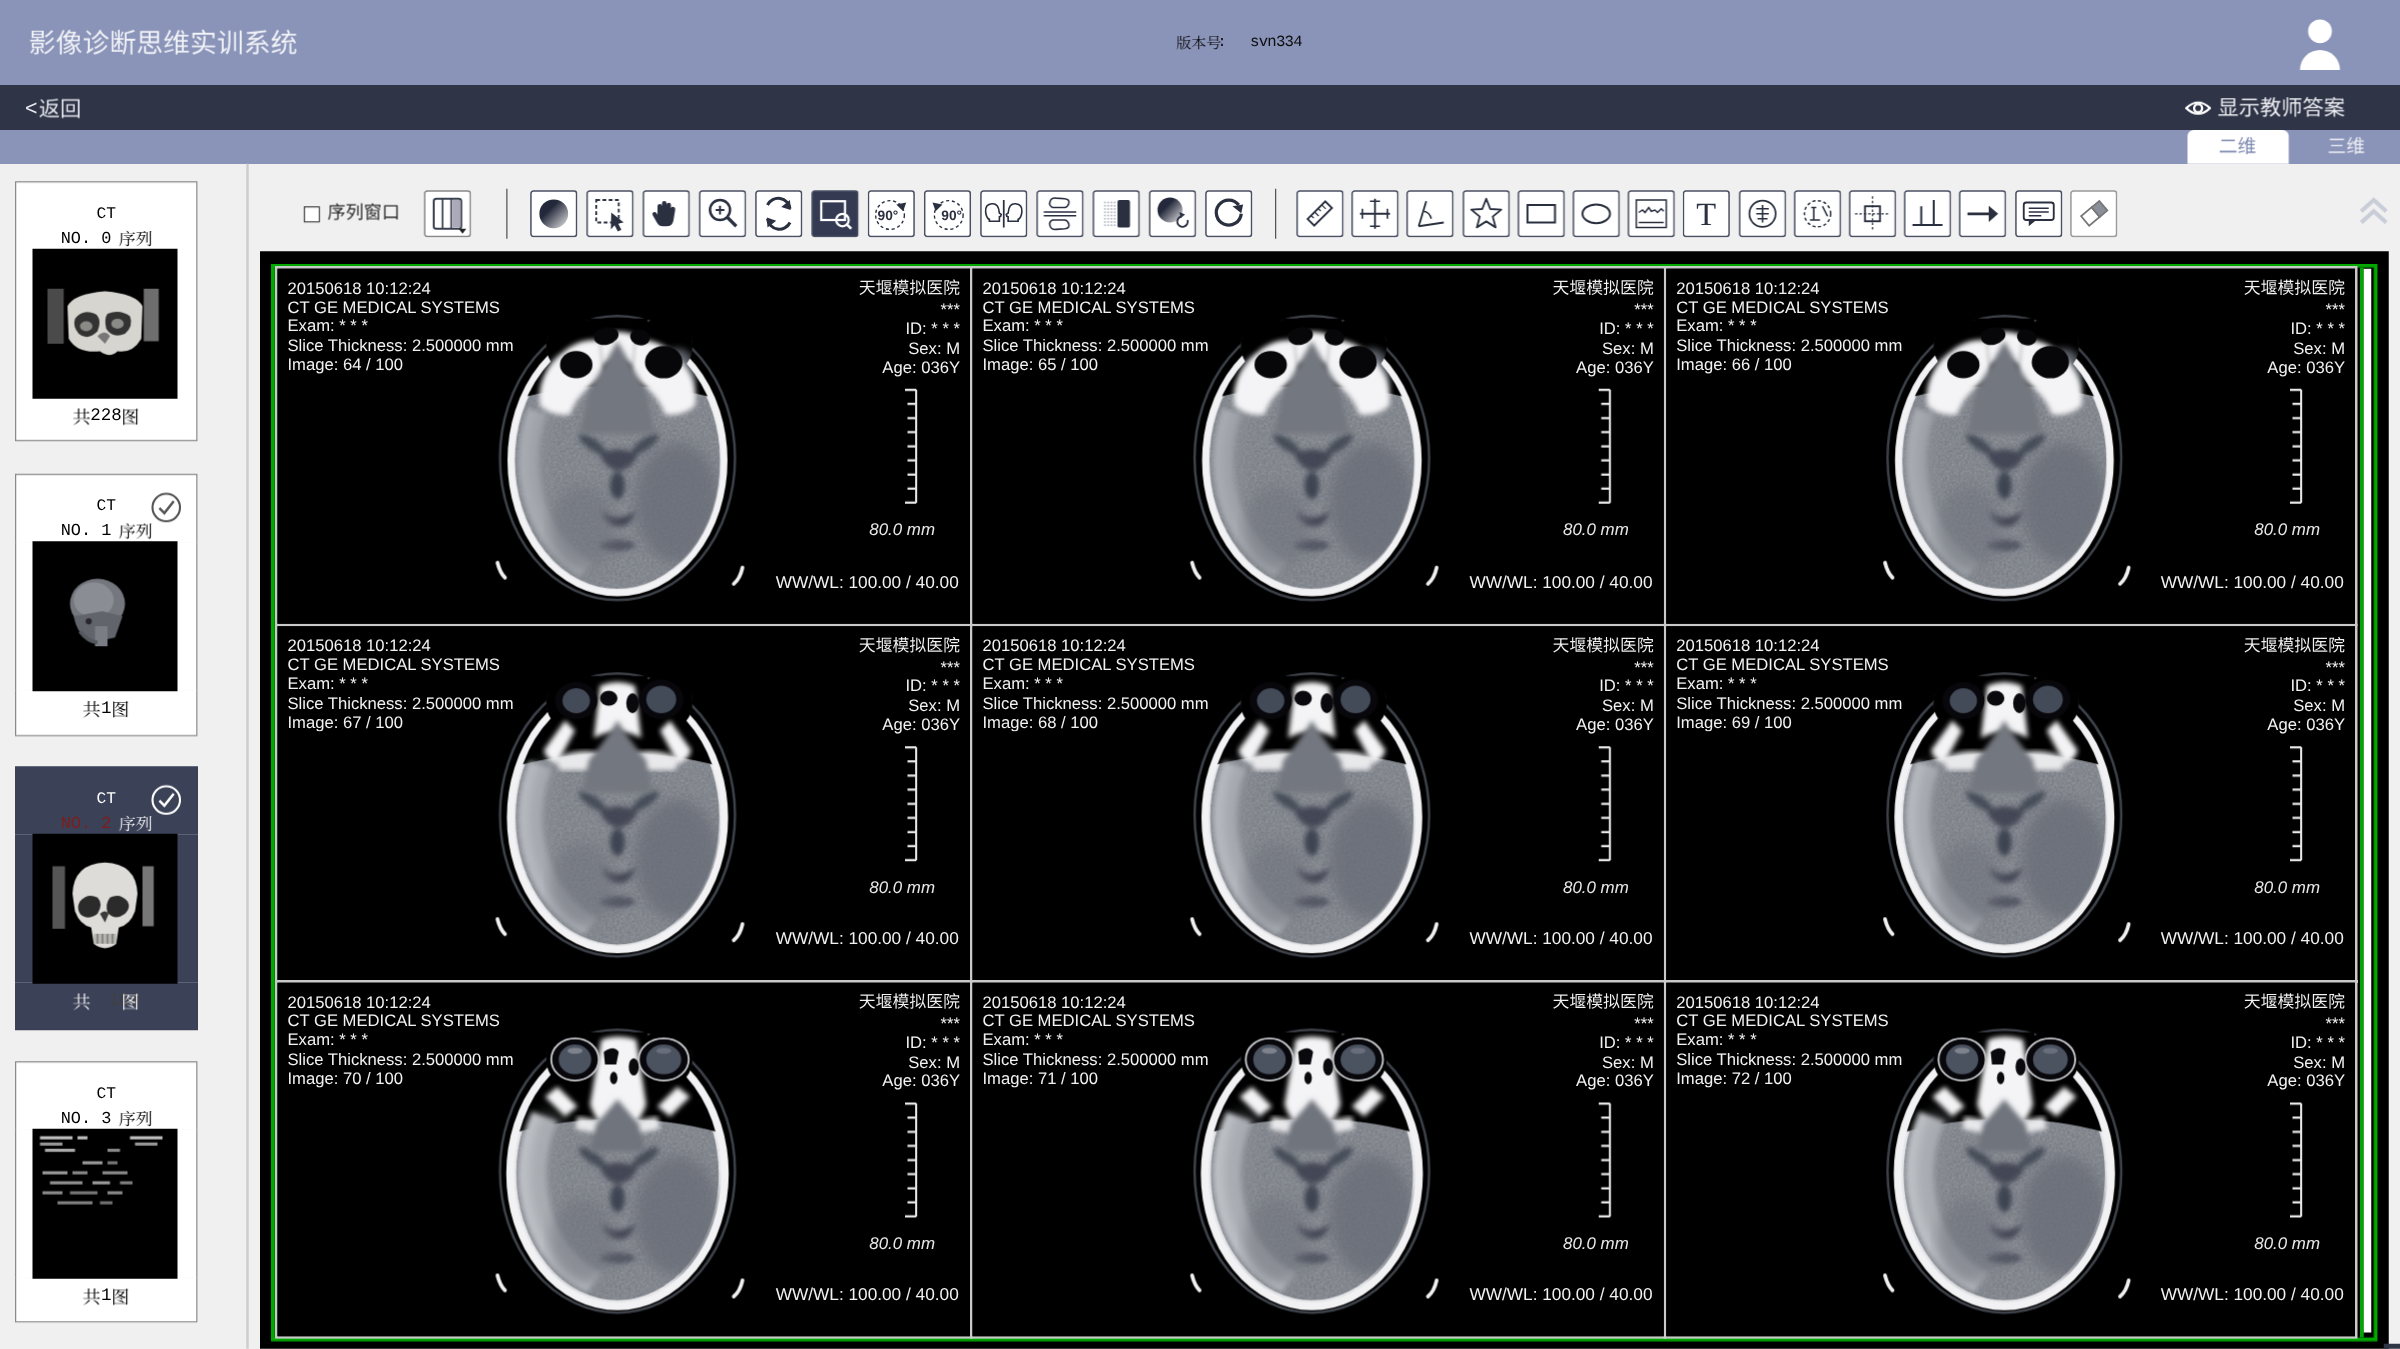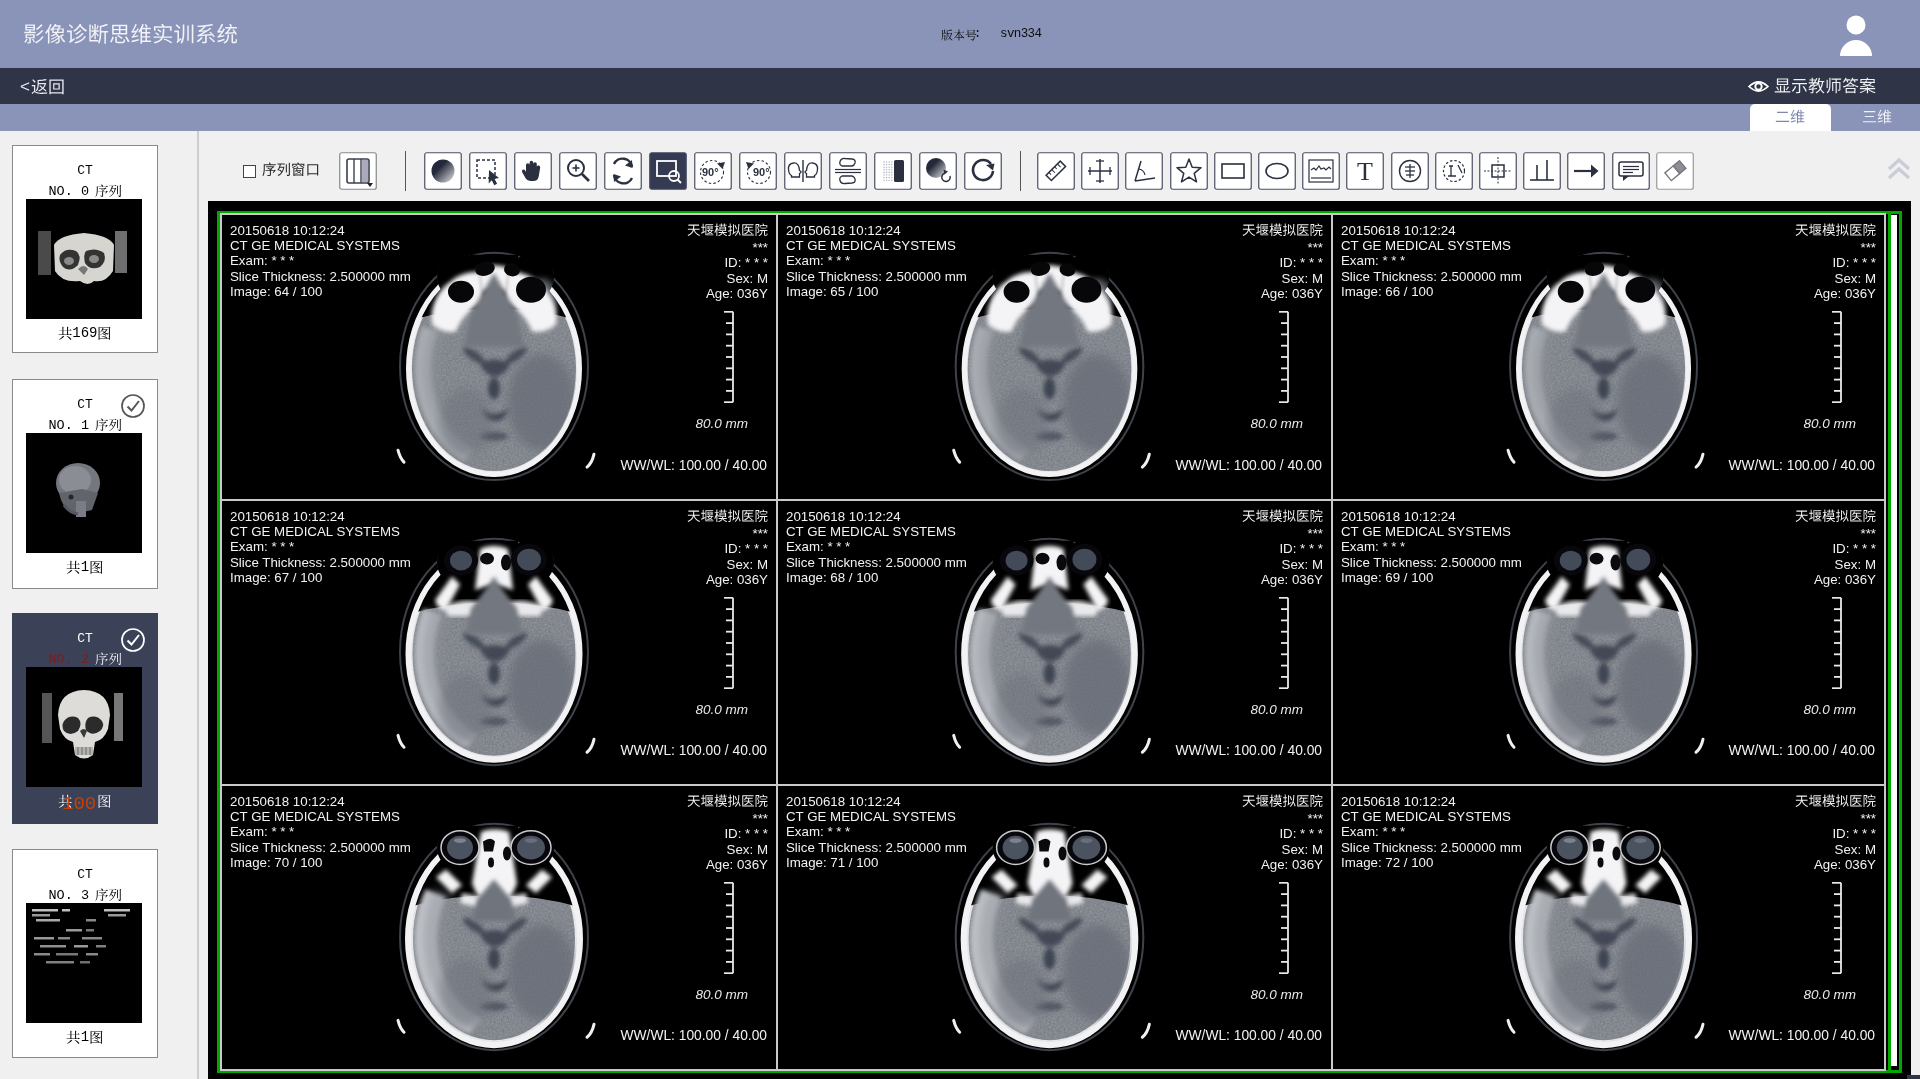--- a/index.html
+++ b/index.html
@@ -88,21 +88,21 @@
 <path d="M60 52 Q70 48 78 54 Q81 62 74 68 Q64 72 59 64 Q57 56 60 52 Z" fill="#333"></path>
 <path d="M52 70 Q58 64 62 70 L58 76 Z" fill="#777"></path>
 <ellipse cx="43" cy="62" rx="5" ry="4" fill="#8a8a86"></ellipse>
 <ellipse cx="68" cy="60" rx="5" ry="4" fill="#8a8a86"></ellipse>
 </svg></div>
 <div class="abs" style="left:58px;top:326px"><svg width="14" height="15" viewBox="0 0 14 15" style="overflow:visible">
       <g fill="#000" transform="translate(0,12.8) scale(0.01450,-0.01450)">
         <path transform="translate(0,0)" d="M605 192 595 181C686 121 811 14 857 -68C944 -111 966 69 605 192ZM348 208C291 119 174 4 59 -65L69 -78C203 -24 330 71 399 149C422 144 430 148 437 158ZM627 831V597H370V792C394 796 403 806 406 820L304 831V597H73L82 567H304V291H42L51 261H933C948 261 958 266 961 277C925 309 868 353 868 353L818 291H694V567H905C919 567 929 572 932 583C898 615 844 657 844 657L798 597H694V792C718 796 727 806 730 820ZM370 291V567H627V291Z"></path>
       </g>
     </svg></div>
-<div class="abs" style="left:72.25px;top:325px;color:#000;font-family:'Liberation Mono',monospace;font-size:14px">169</div>
+<div class="abs" style="left:72.25px;top:325px;color:#000;font-family:'Liberation Mono',monospace;font-size:14px">228</div>
 <div class="abs" style="left:97px;top:326px"><svg width="14" height="15" viewBox="0 0 14 15" style="overflow:visible">
       <g fill="#000" transform="translate(0,12.8) scale(0.01450,-0.01450)">
         <path transform="translate(0,0)" d="M417 323 413 307C493 285 559 246 587 219C649 202 667 326 417 323ZM315 195 311 179C465 145 597 84 654 42C732 24 743 177 315 195ZM822 750V20H175V750ZM175 -51V-9H822V-72H832C856 -72 887 -53 888 -47V738C908 742 925 748 932 757L850 822L812 779H181L110 814V-77H122C152 -77 175 -61 175 -51ZM470 704 379 741C352 646 293 527 221 445L231 432C279 470 323 517 360 566C387 516 423 472 466 435C391 375 300 324 202 288L211 273C323 304 421 349 504 405C573 355 655 318 747 292C755 322 774 342 800 346L801 358C712 374 625 401 550 439C610 487 660 540 698 599C723 600 733 602 741 610L671 675L627 635H405C417 655 427 675 435 694C454 692 466 694 470 704ZM373 585 388 606H621C591 557 551 509 503 466C450 499 405 539 373 585Z"></path>
       </g>
     </svg></div>
 <div class="abs" style="left:12px;top:379px;width:146px;height:210px;background:#fff;border:1px solid #8a8a8a"></div>
 <div class="abs" style="left:12px;top:397px;width:146px;text-align:center;color:#000;font-family:'Liberation Mono',monospace;font-size:13px">CT</div>
 <div class="abs" style="left:48.5px;top:418px;color:#000;font-family:'Liberation Mono',monospace;font-size:13.5px">NO. 1&nbsp;</div>
 <div class="abs" style="left:95px;top:418px"><svg width="27" height="14" viewBox="0 0 27 14" style="overflow:visible">
       <g fill="#000" transform="translate(0,11.9) scale(0.01350,-0.01350)">
@@ -155,21 +155,21 @@
         <line x1="56" y1="80" x2="56" y2="88"></line>
         <line x1="60" y1="80" x2="60" y2="88"></line>
         <line x1="64" y1="80" x2="64" y2="88"></line>
       </g>
 </svg></div>
 <div class="abs" style="left:58px;top:794px"><svg width="14" height="15" viewBox="0 0 14 15" style="overflow:visible">
       <g fill="#fff" transform="translate(0,12.8) scale(0.01450,-0.01450)">
         <path transform="translate(0,0)" d="M605 192 595 181C686 121 811 14 857 -68C944 -111 966 69 605 192ZM348 208C291 119 174 4 59 -65L69 -78C203 -24 330 71 399 149C422 144 430 148 437 158ZM627 831V597H370V792C394 796 403 806 406 820L304 831V597H73L82 567H304V291H42L51 261H933C948 261 958 266 961 277C925 309 868 353 868 353L818 291H694V567H905C919 567 929 572 932 583C898 615 844 657 844 657L798 597H694V792C718 796 727 806 730 820ZM370 291V567H627V291Z"></path>
       </g>
     </svg></div>
-<div class="abs" style="left:62px;top:793px;color:#c2410c;font-family:'Liberation Mono',monospace;font-size:19px">100</div>
+<div class="abs" style="left:87px;top:793px;color:#404040;font-family:'Liberation Mono',monospace;font-size:14px">100</div>
 <div class="abs" style="left:97px;top:794px"><svg width="14" height="15" viewBox="0 0 14 15" style="overflow:visible">
       <g fill="#fff" transform="translate(0,12.8) scale(0.01450,-0.01450)">
         <path transform="translate(0,0)" d="M417 323 413 307C493 285 559 246 587 219C649 202 667 326 417 323ZM315 195 311 179C465 145 597 84 654 42C732 24 743 177 315 195ZM822 750V20H175V750ZM175 -51V-9H822V-72H832C856 -72 887 -53 888 -47V738C908 742 925 748 932 757L850 822L812 779H181L110 814V-77H122C152 -77 175 -61 175 -51ZM470 704 379 741C352 646 293 527 221 445L231 432C279 470 323 517 360 566C387 516 423 472 466 435C391 375 300 324 202 288L211 273C323 304 421 349 504 405C573 355 655 318 747 292C755 322 774 342 800 346L801 358C712 374 625 401 550 439C610 487 660 540 698 599C723 600 733 602 741 610L671 675L627 635H405C417 655 427 675 435 694C454 692 466 694 470 704ZM373 585 388 606H621C591 557 551 509 503 466C450 499 405 539 373 585Z"></path>
       </g>
     </svg></div>
 <svg class="abs" style="left:120px;top:627px" width="26" height="26" viewBox="0 0 26 26">
 <circle cx="13" cy="13" r="11" fill="none" stroke="#fff" stroke-width="1.7"></circle>
 <path d="M7.5 13.5 l4 4 L19 8" fill="none" stroke="#fff" stroke-width="2"></path>
   </svg>
 <div class="abs" style="left:12px;top:849px;width:146px;height:209px;background:#fff;border:1px solid #8a8a8a"></div>

